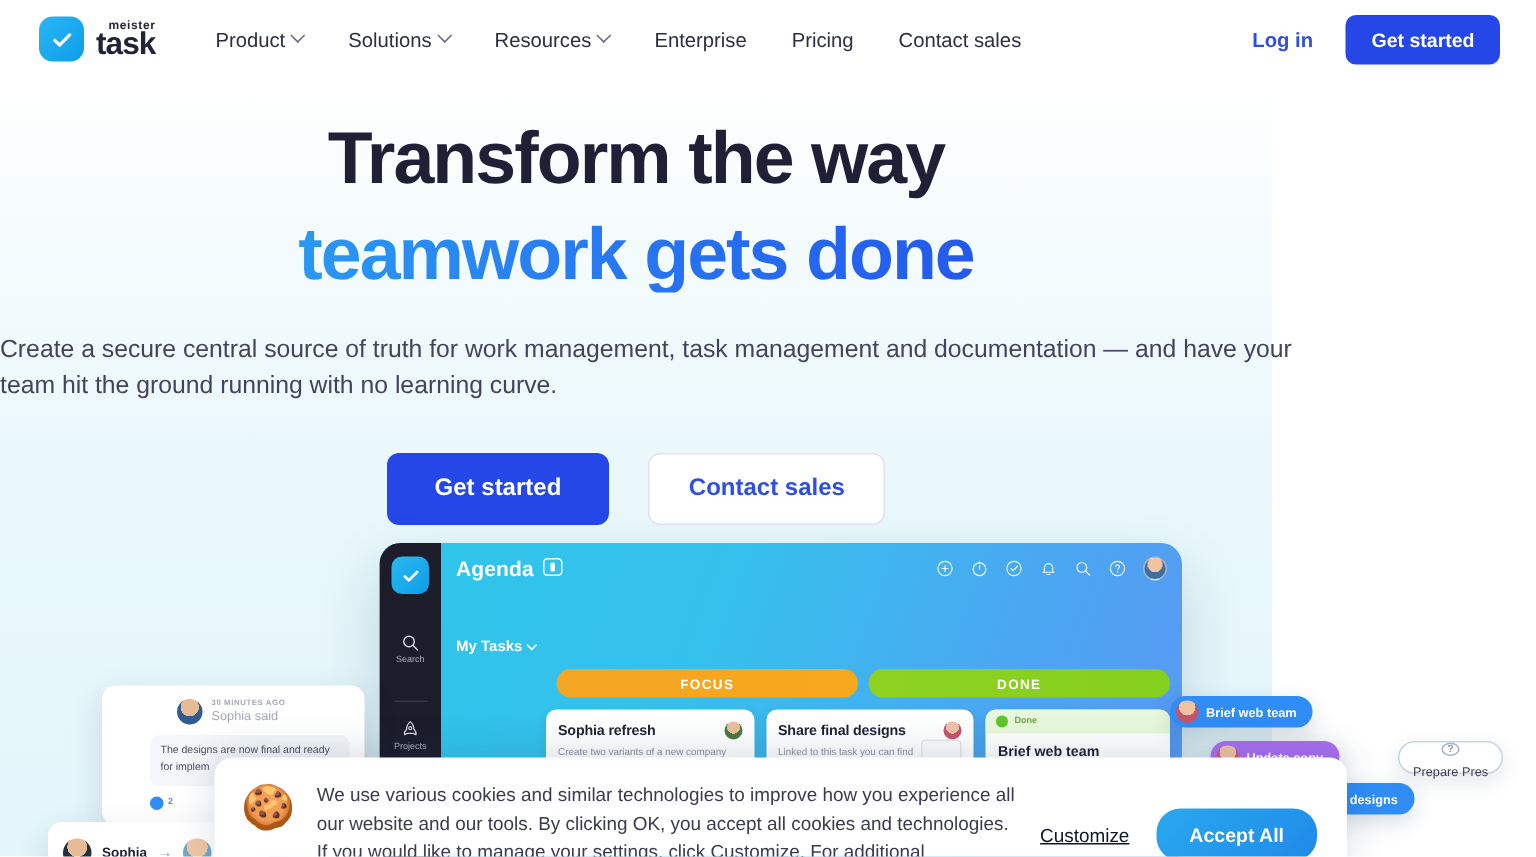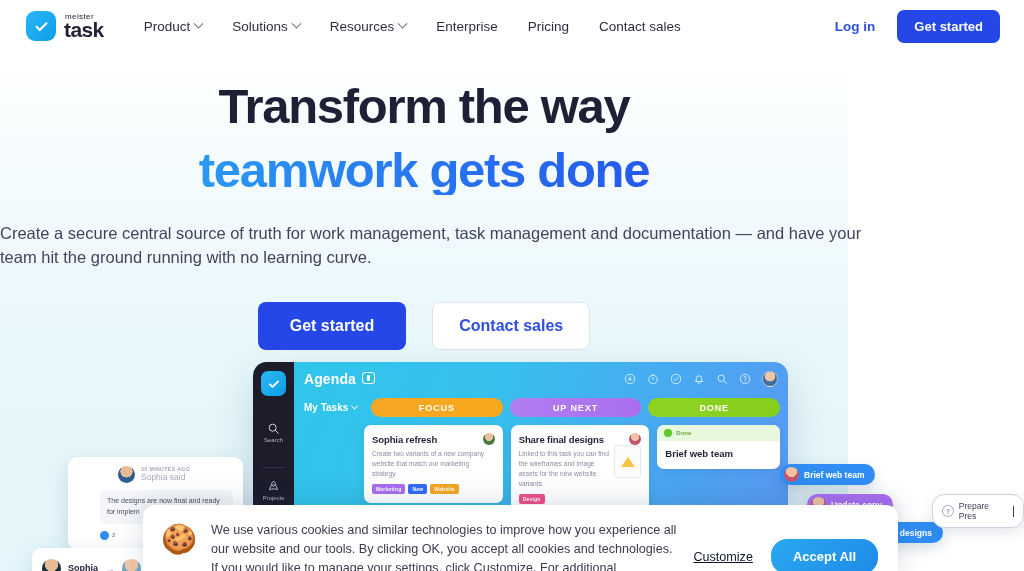--- a/index.html
+++ b/index.html
@@ -17,22 +17,22 @@
   }
   .logo-wrap { display:flex; align-items:center; margin-left:26px; gap:8px; }
   .logo-mark {
     width:30px; height:30px; border-radius:9px;
     background:linear-gradient(135deg,#29b6f6,#0d9ee8);
     display:flex; align-items:center; justify-content:center;
   }
   .logo-mark svg { display:block; }
   .logo-text { display:flex; flex-direction:column; line-height:1; }
   .logo-meister {
-    font-size:8px; font-weight:400; color:#232338; letter-spacing:.4px;
-    margin-left:1px; margin-bottom:0px;
+    font-size:8px; font-weight:700; color:#232338; letter-spacing:.4px;
+    margin-left:1px; margin-bottom:0px;text-align:right;
   }
   .logo-task { font-size:21px; font-weight:700; color:#232338; letter-spacing:-.6px; margin-top:-2px; }
 
   .nav { display:flex; align-items:center; margin-left:40px; gap:30px; }
   .nav-item {
     font-size:13.5px; color:#2e2e43; font-weight:500;
     display:flex; align-items:center; gap:5px; cursor:pointer; white-space:nowrap;
   }
   .caret { width:7px; height:7px; border-right:1.4px solid #6b6b80; border-bottom:1.4px solid #6b6b80;
            transform:rotate(45deg) translate(-2px,-2px); display:inline-block; }
@@ -114,21 +114,21 @@
     background:radial-gradient(circle at 50% 32%, #f0c4a2 0 42%, #3e6f9e 43% 100%);
     border:1px solid rgba(255,255,255,.5);
   }
 
   .app-row-head { display:flex; align-items:center; padding:3px 8px 0 10px; gap:7px; }
   .mytasks { font-size:10px; color:#ffffff; font-weight:600; display:flex; align-items:center; gap:4px; width:60px;}
   .mytasks .c { width:5px; height:5px; border-right:1.2px solid #fff; border-bottom:1.2px solid #fff; transform:rotate(45deg) translate(-1px,-1px); }
   .col-pill {
     height:19px; border-radius:10px; flex:1;
     display:flex; align-items:center; justify-content:center;
-    font-size:9px; font-weight:700; color:#fff; letter-spacing:.9px;
+    font-size:9px; font-weight:700; color:#fff; letter-spacing:.9px;margin-top:48px;
   }
   .pill-focus { background:linear-gradient(90deg,#f5a623,#f7a81c); }
   .pill-upnext { background:linear-gradient(90deg,#b07ef0,#a96ef0); }
   .pill-done { background:linear-gradient(90deg,#8ed322,#86cf1c); }
 
   .app-cards { display:flex; gap:8px; padding:8px 8px 0 70px; align-items:flex-start; }
   .task-card {
     background:#fff; border-radius:7px; flex:1; padding:8px 8px 9px;
     box-shadow:0 3px 8px rgba(20,50,80,.10); min-height:78px;
   }
@@ -196,23 +196,23 @@
   .fp { position:absolute; border-radius:13px; display:flex; align-items:center; gap:5px; padding:0 11px 0 4px; height:21px;
         font-size:8.5px; font-weight:700; color:#fff; z-index:8; box-shadow:0 5px 14px rgba(30,60,90,.18); white-space:nowrap;}
   .fp-av { width:15px; height:15px; border-radius:50%; flex:0 0 15px; }
   .fp1 { left:780px; top:52px; background:#2f8df5; }
   .fp1 .fp-av { background:radial-gradient(circle at 50% 30%,#f0c2a0 0 42%,#c4546b 43% 100%); }
   .fp2 { left:807px; top:82px; background:#a96ef0; }
   .fp2 .fp-av { background:radial-gradient(circle at 50% 30%,#eec3a2 0 42%,#d4557a 43% 100%); }
   .fp3 { left:830px; top:110px; background:#2f8df5; }
   .fp3 .fp-av { background:radial-gradient(circle at 50% 30%,#f0c2a0 0 42%,#3a6ea8 43% 100%); }
   .fp-input {
-    position:absolute; left:932px; top:82px; height:34px; background:#fff;
+    position:absolute; left:932px; top:82px; height:22px; background:#fff;
     border:1.2px solid #c9d3e6; border-radius:12px; display:flex; align-items:center;
-    gap:5px; padding:0 9px; z-index:9; box-shadow:0 5px 14px rgba(30,60,90,.12);
+    gap:5px; padding:0 9px; z-index:9; box-shadow:0 5px 14px rgba(30,60,90,.12);flex-direction:column;
   }
   .fpi-q { width:12px; height:12px; border-radius:50%; border:1.1px solid #aab3c8;
            display:flex; align-items:center; justify-content:center; font-size:7px; color:#8a93a8; font-weight:700; }
   .fpi-text { font-size:8.5px; color:#3c3e52; font-weight:500; }
   .fpi-caret { width:1px; height:11px; background:#3c3e52; }
 
   
   .cookie {
     position:absolute; left:143px; top:505px; width:755px; height:80px;
     background:#ffffff; border-radius:12px 12px 0 0;
@@ -351,21 +351,20 @@
           <span class="app-avatar"></span>
         </div>
       </div>
 
       <div class="app-row-head">
         <span class="mytasks">
           <span>My Tasks</span>
           <i class="c"></i>
         </span>
         <span class="col-pill pill-focus">FOCUS</span>
-        <span class="col-pill pill-upnext">UP NEXT</span>
         <span class="col-pill pill-done">DONE</span>
       </div>
 
       <div class="app-cards">
         <div class="task-card">
           <div class="tc-head">
             <span class="tc-title">Sophia refresh</span>
             <span class="tc-av av-1"></span>
           </div>
           <div class="tc-desc">Create two variants of a new company website that match our marketing strategy.</div>

